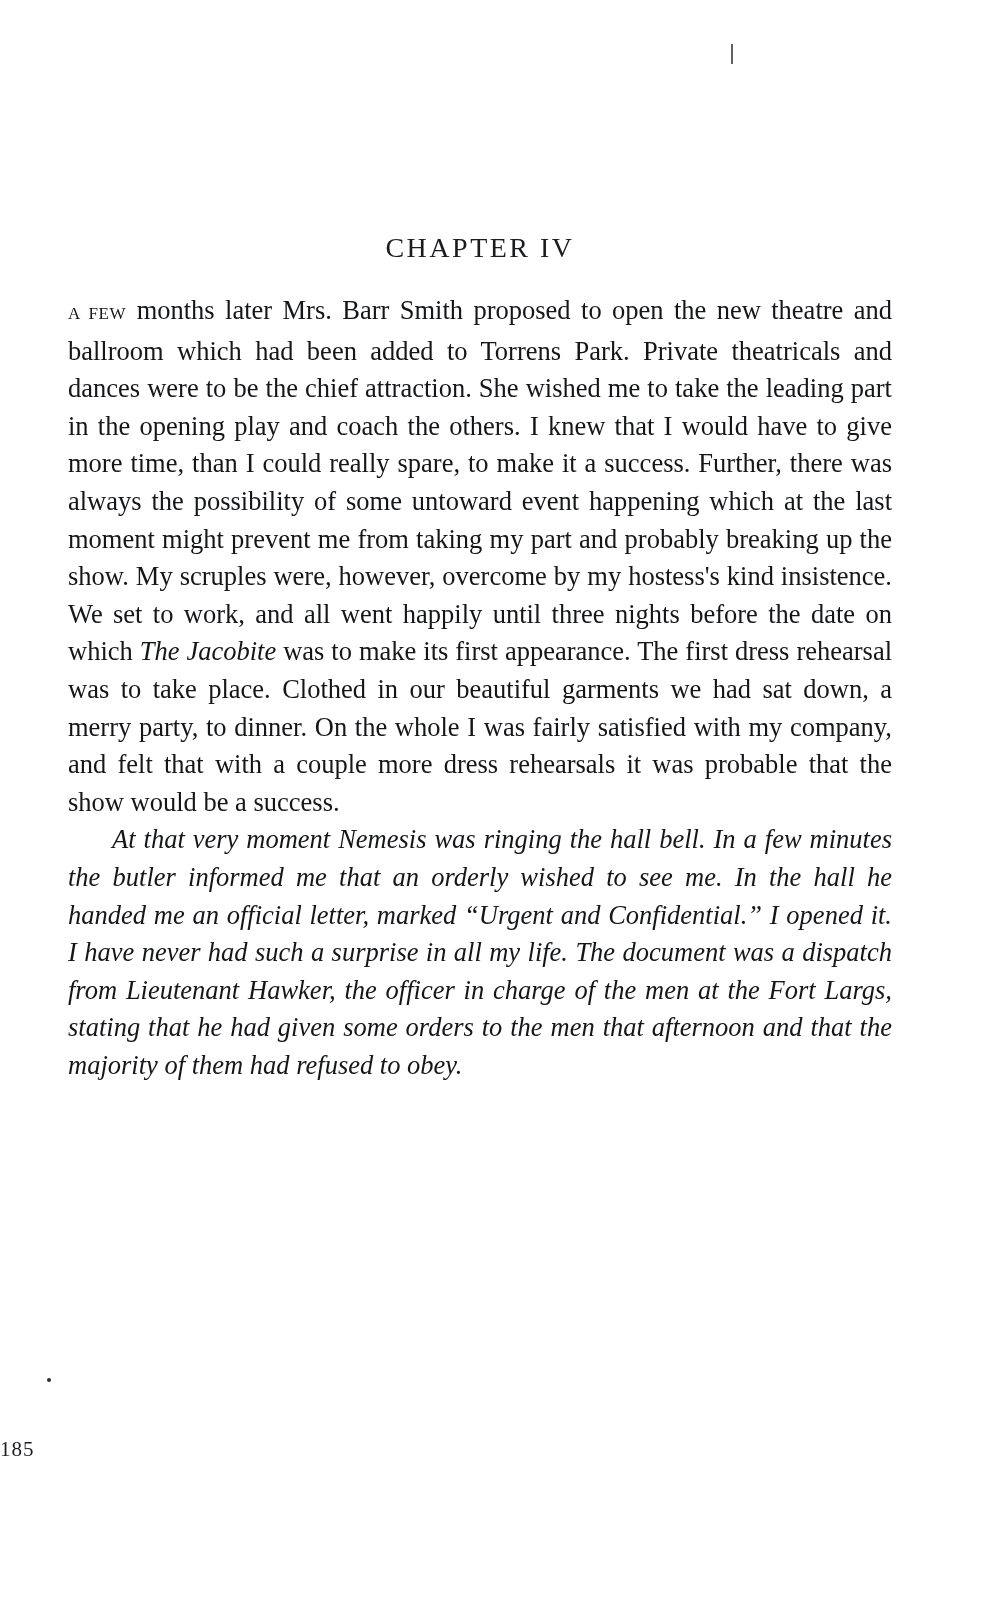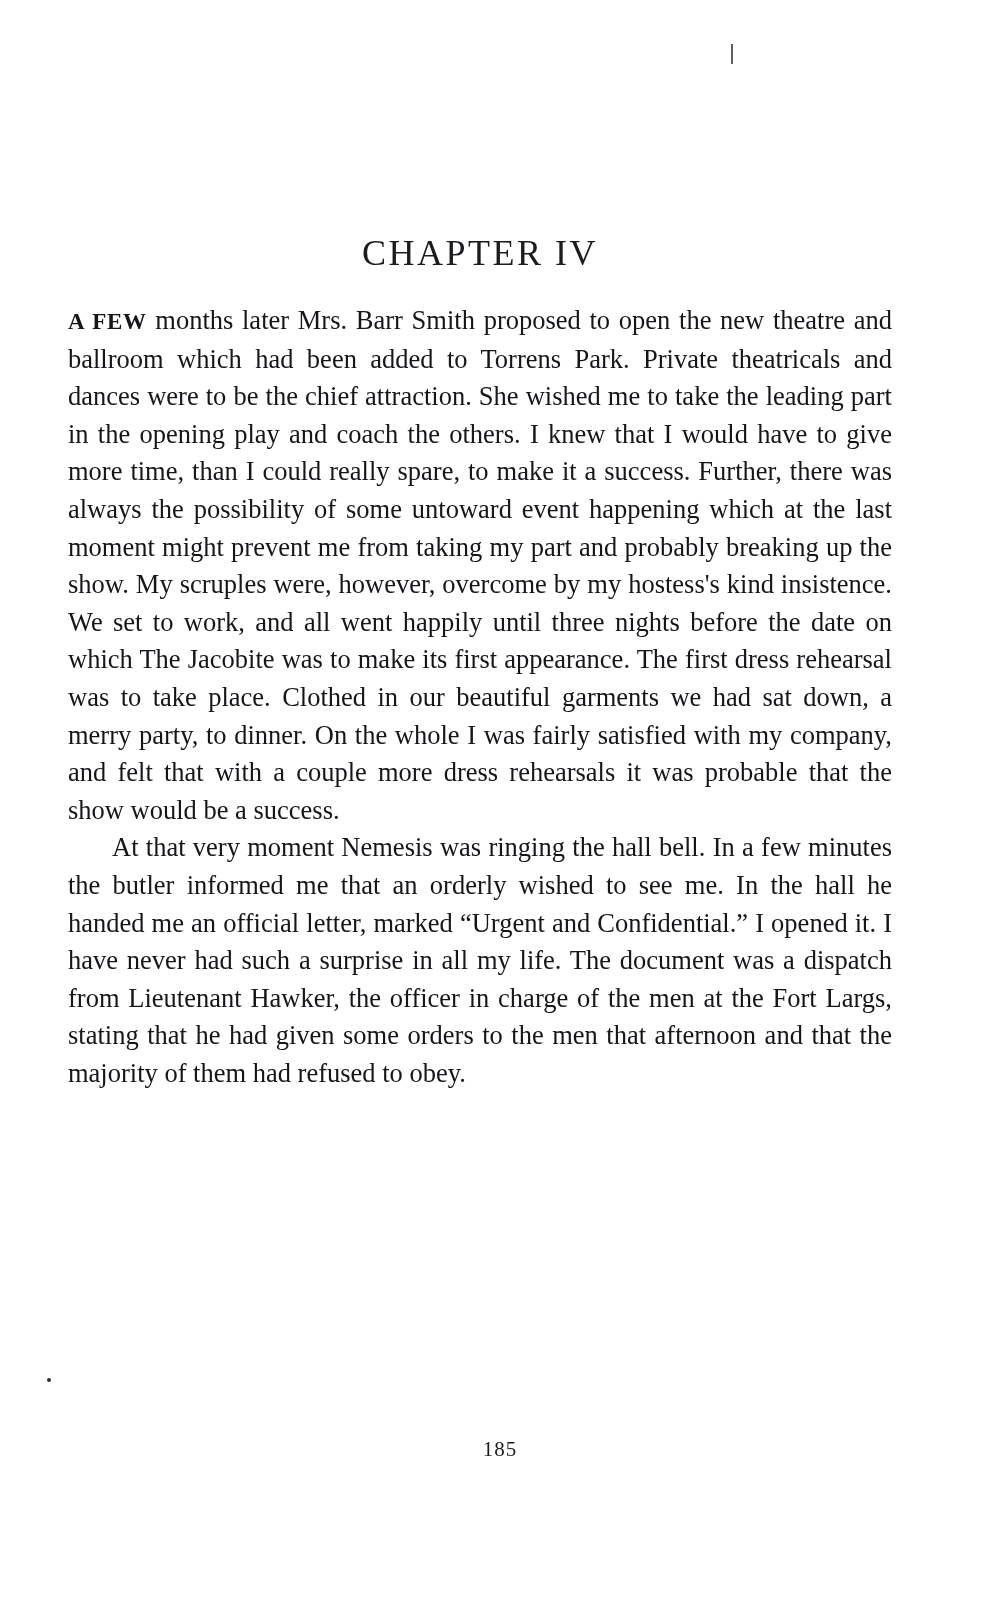--- a/index.html
+++ b/index.html
@@ -33,21 +33,21 @@
   .content {
     position: absolute;
     left: 68px;
     top: 0;
     width: 824px;
   }
   .chapter-title {
     margin: 0;
     padding-top: 232px;
     text-align: center;
-    font-size: 36px;
+    font-size: 28px;
     font-weight: normal;
     letter-spacing: 2.5px;
     color: #1a1c20;
   }
   .chapter-subtitle {
     margin: 0;
     padding-top: 29px;
     text-align: center;
     font-size: 18.5px;
     font-weight: normal;
@@ -60,34 +60,34 @@
     font-size: 26.5px;
     line-height: 37.6px;
     text-align: justify;
     text-justify: inter-word;
     color: #14161a;
     hyphens: manual;
   }
   .body-text.second {
     padding-top: 0;
     text-indent: 44px;
+    font-style: italic;
   }
   .smallcaps {
-    font-size: 23px;
+    font-size: 17px;
     letter-spacing: 0.6px;
-    font-weight: bold;
   }
   .ital {
+    font-style: italic;
   }
   .folio {
     position: absolute;
     left: 0;
     top: 1437px;
     width: 1000px;
-    text-align: center;
     font-size: 21px;
     letter-spacing: 1px;
     color: #1a1c20;
   }
   .stray-dot {
     position: absolute;
     left: 47px;
     top: 1378px;
     width: 4px;
     height: 4px;

